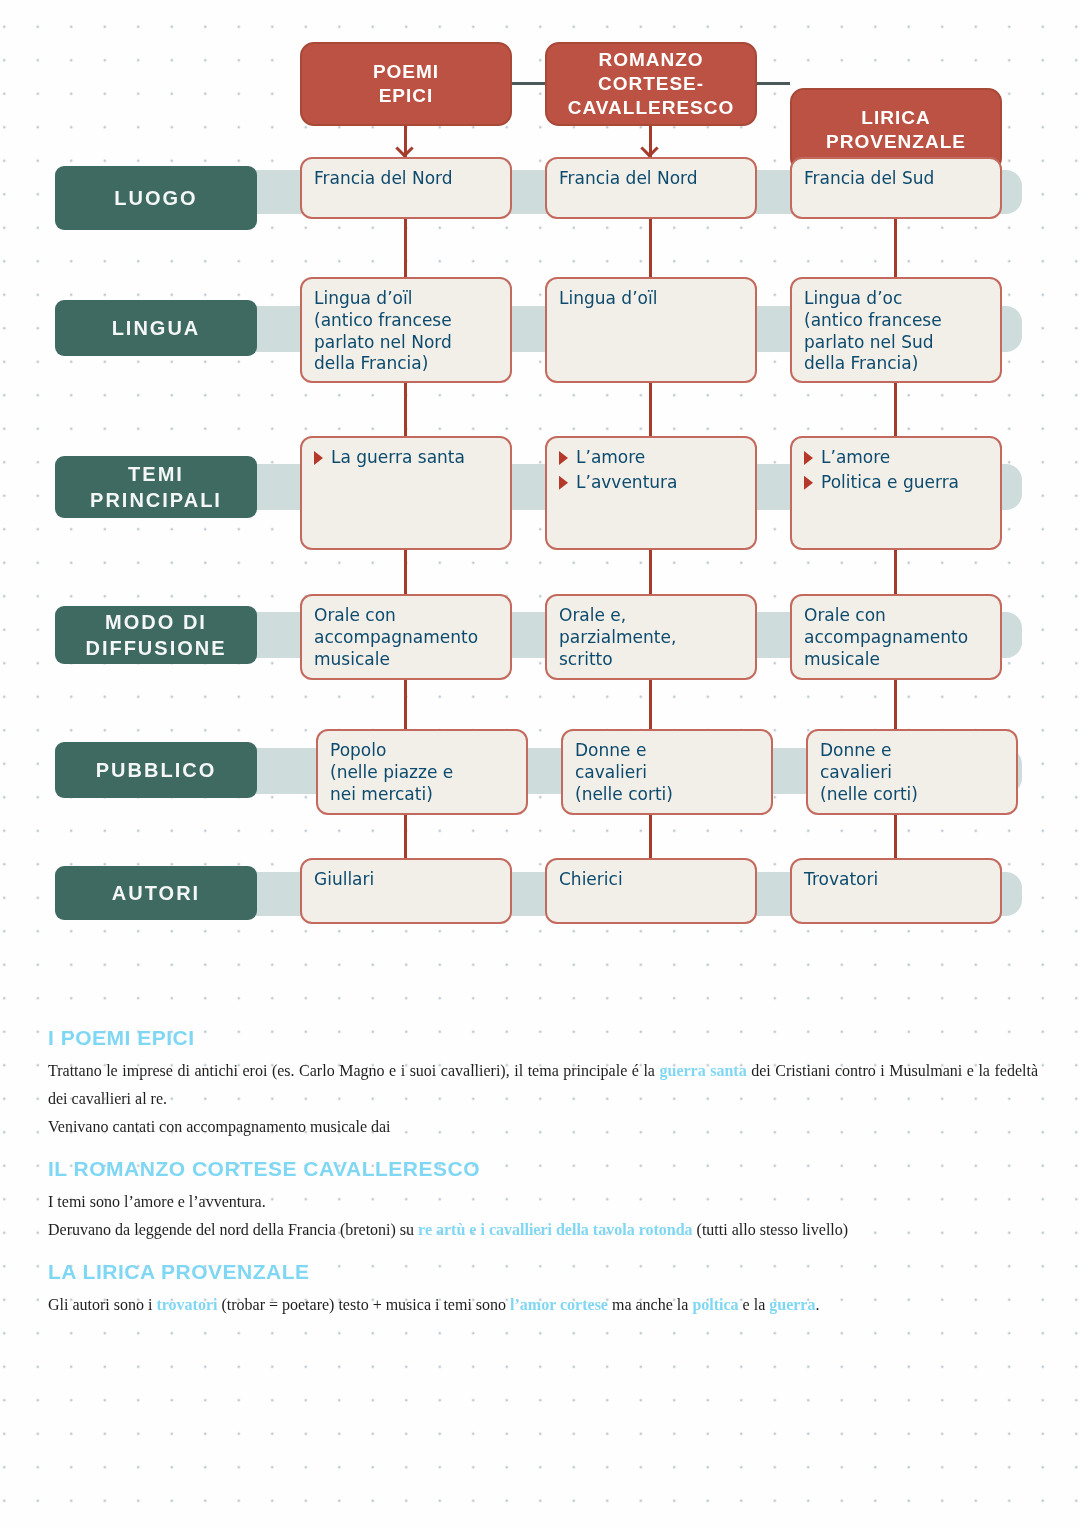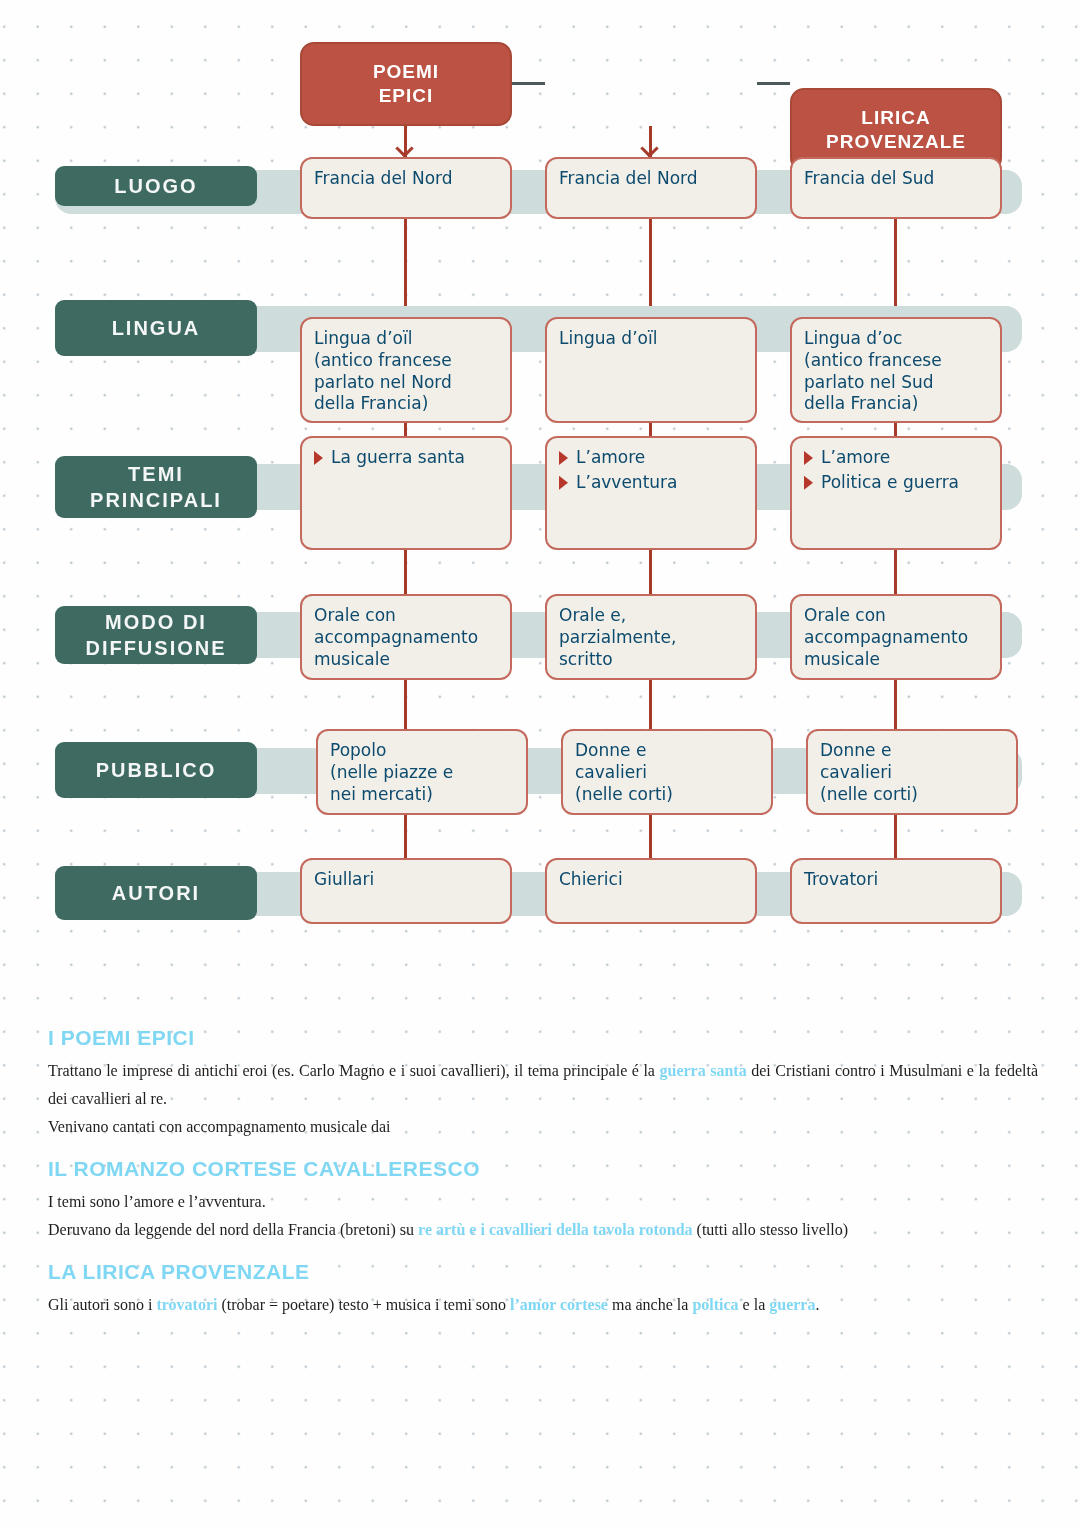--- a/index.html
+++ b/index.html
@@ -63,22 +63,22 @@
   .cell {
     position: absolute; width: 212px;
     background: #f1efe8; border: 2px solid #c4695d; border-radius: 12px;
     padding: 9px 12px;
     font-family: "DejaVu Sans", sans-serif;
     font-size: 17px; line-height: 1.28; color: #0c4a6e;
     white-space: pre-line; z-index: 3;
   }
   .c0 { left: 300px; } .c1 { left: 545px; } .c2 { left: 790px; }
 
-  .r0-band { top: 170px; height: 44px; } .r0-label { top: 166px; height: 40px; } .r0-cell { top: 157px; height: 62px; }
-  .r1-band { top: 306px; height: 46px; } .r1-label { top: 300px; height: 56px; } .r1-cell { top: 277px; height: 106px; margin-top: 40px; }
+  .r0-band { top: 170px; height: 44px; } .r0-label { top: 166px; height: 64px; } .r0-cell { top: 157px; height: 62px; }
+  .r1-band { top: 306px; height: 46px; } .r1-label { top: 300px; height: 56px; } .r1-cell { top: 277px; height: 106px; }
   .r2-band { top: 464px; height: 46px; } .r2-label { top: 456px; height: 62px; } .r2-cell { top: 436px; height: 114px; }
   .r3-band { top: 612px; height: 46px; } .r3-label { top: 606px; height: 58px; } .r3-cell { top: 594px; height: 86px; }
   .r4-band { top: 748px; height: 46px; } .r4-label { top: 742px; height: 56px; } .r4-cell { top: 729px; height: 86px; margin-left: 16px; }
   .r5-band { top: 872px; height: 44px; } .r5-label { top: 866px; height: 54px; } .r5-cell { top: 858px; height: 66px; }
 
   .bullet-row { display: flex; align-items: flex-start; margin-bottom: 3px; }
   .bullet-icon {
     flex: 0 0 auto; width: 9px; height: 14px; margin: 4px 8px 0 0;
     background: #b5382b;
     clip-path: polygon(0 0, 100% 50%, 0 100%);
@@ -111,20 +111,23 @@
     <div class="vline vl1"></div>
     <div class="vline vl2"></div>
     <div class="hline hl0"></div>
     <div class="hline hl1"></div>
     <span class="arrow-down ar0"></span>
     <span class="arrow-down ar1"></span>
     <span class="arrow-down ar2"></span>
 
     <div class="header-box hb0">POEMI
 EPICI</div>
+    <div class="header-box hb1">ROMANZO
+CORTESE-
+CAVALLERESCO</div>
     <div class="header-box hb2">LIRICA
 PROVENZALE</div>
 
     <div class="band r0-band"></div>
     <div class="row-label r0-label">LUOGO</div>
     <div class="cell c0 r0-cell">Francia del Nord</div>
     <div class="cell c1 r0-cell">Francia del Nord</div>
     <div class="cell c2 r0-cell">Francia del Sud</div>
 
     <div class="band r1-band"></div>

